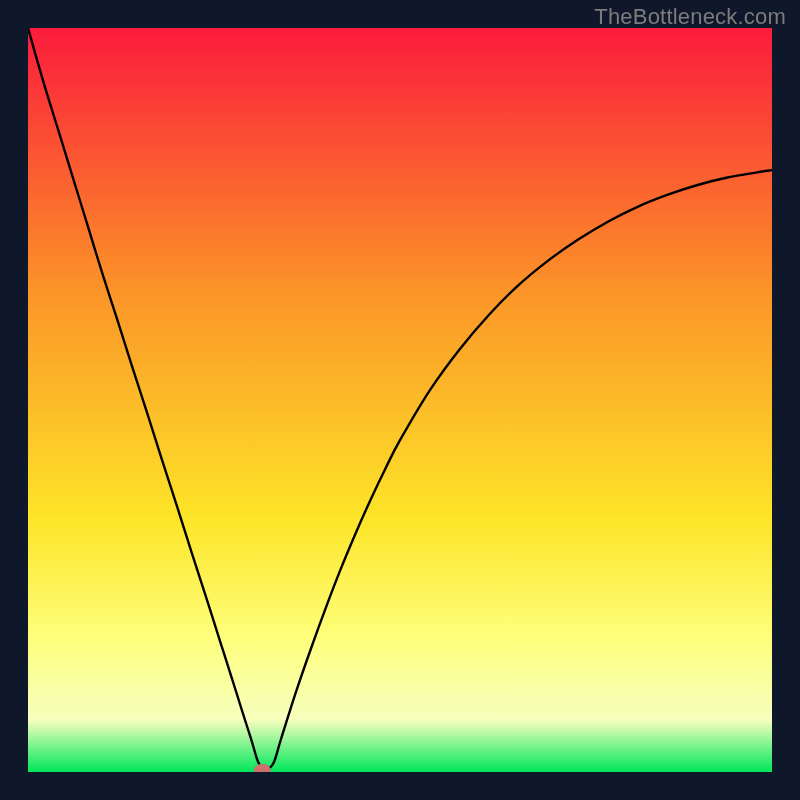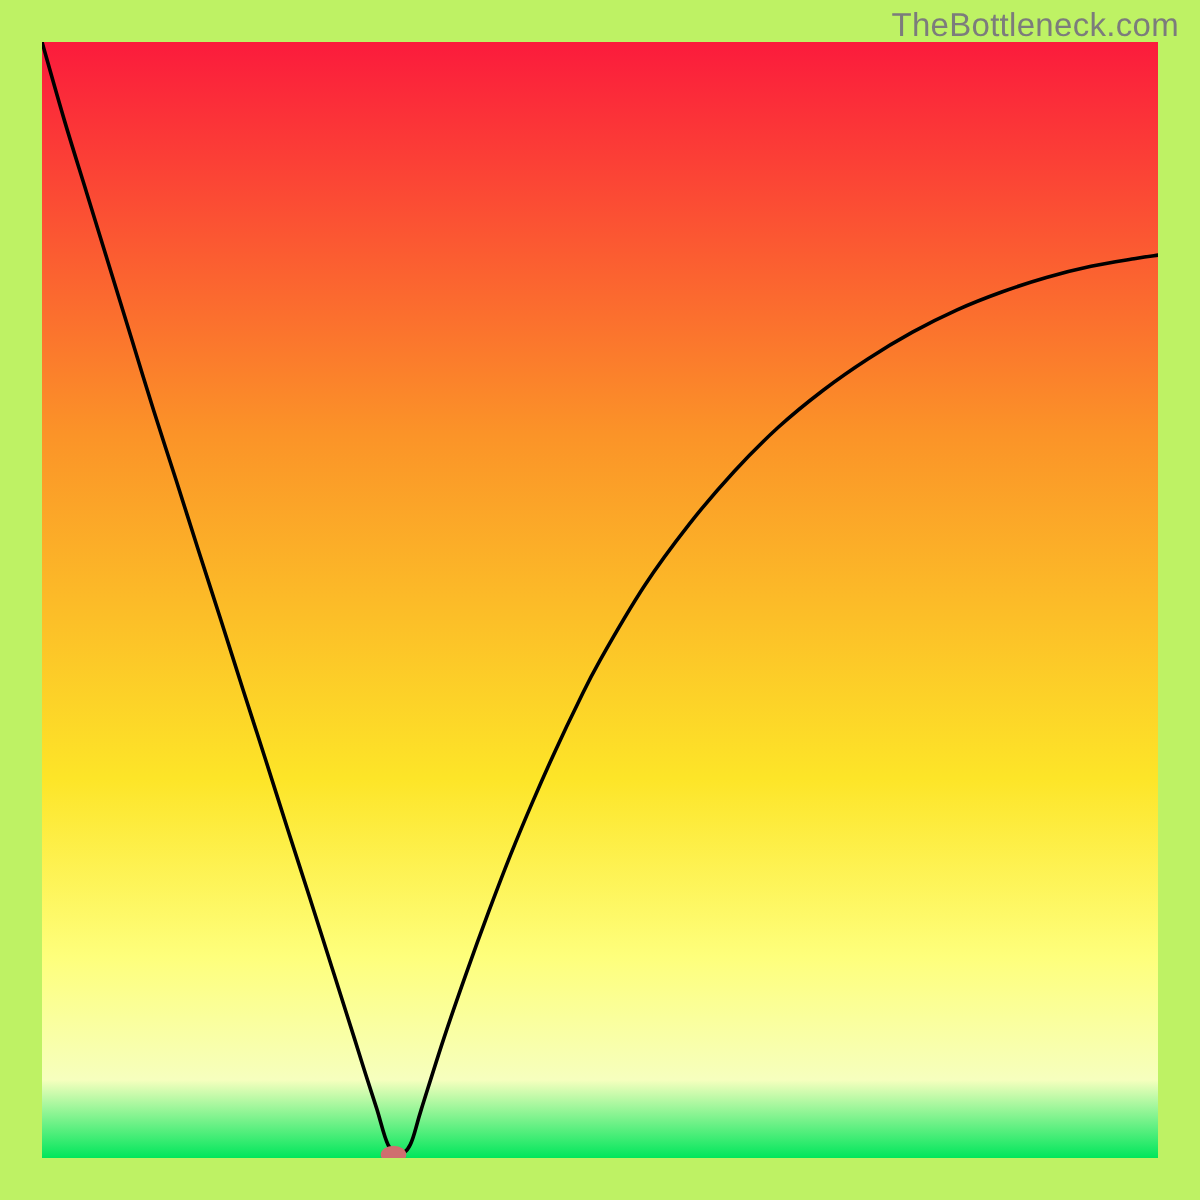--- a/index.html
+++ b/index.html
@@ -8,21 +8,21 @@
     width: 800px;
     height: 800px;
     background: #000;
     overflow: hidden;
     font-family: Arial, Helvetica, sans-serif;
   }
   .frame {
     position: relative;
     width: 800px;
     height: 800px;
-    background: #bef264;
+    background: #0f172a;
     text-align: right;
   }
   .watermark {
     position: absolute;
     top: 4px;
     right: 14px;
     color: #7c7c7c;
     font-size: 22px;
     font-weight: 500;
     letter-spacing: 0.2px;

